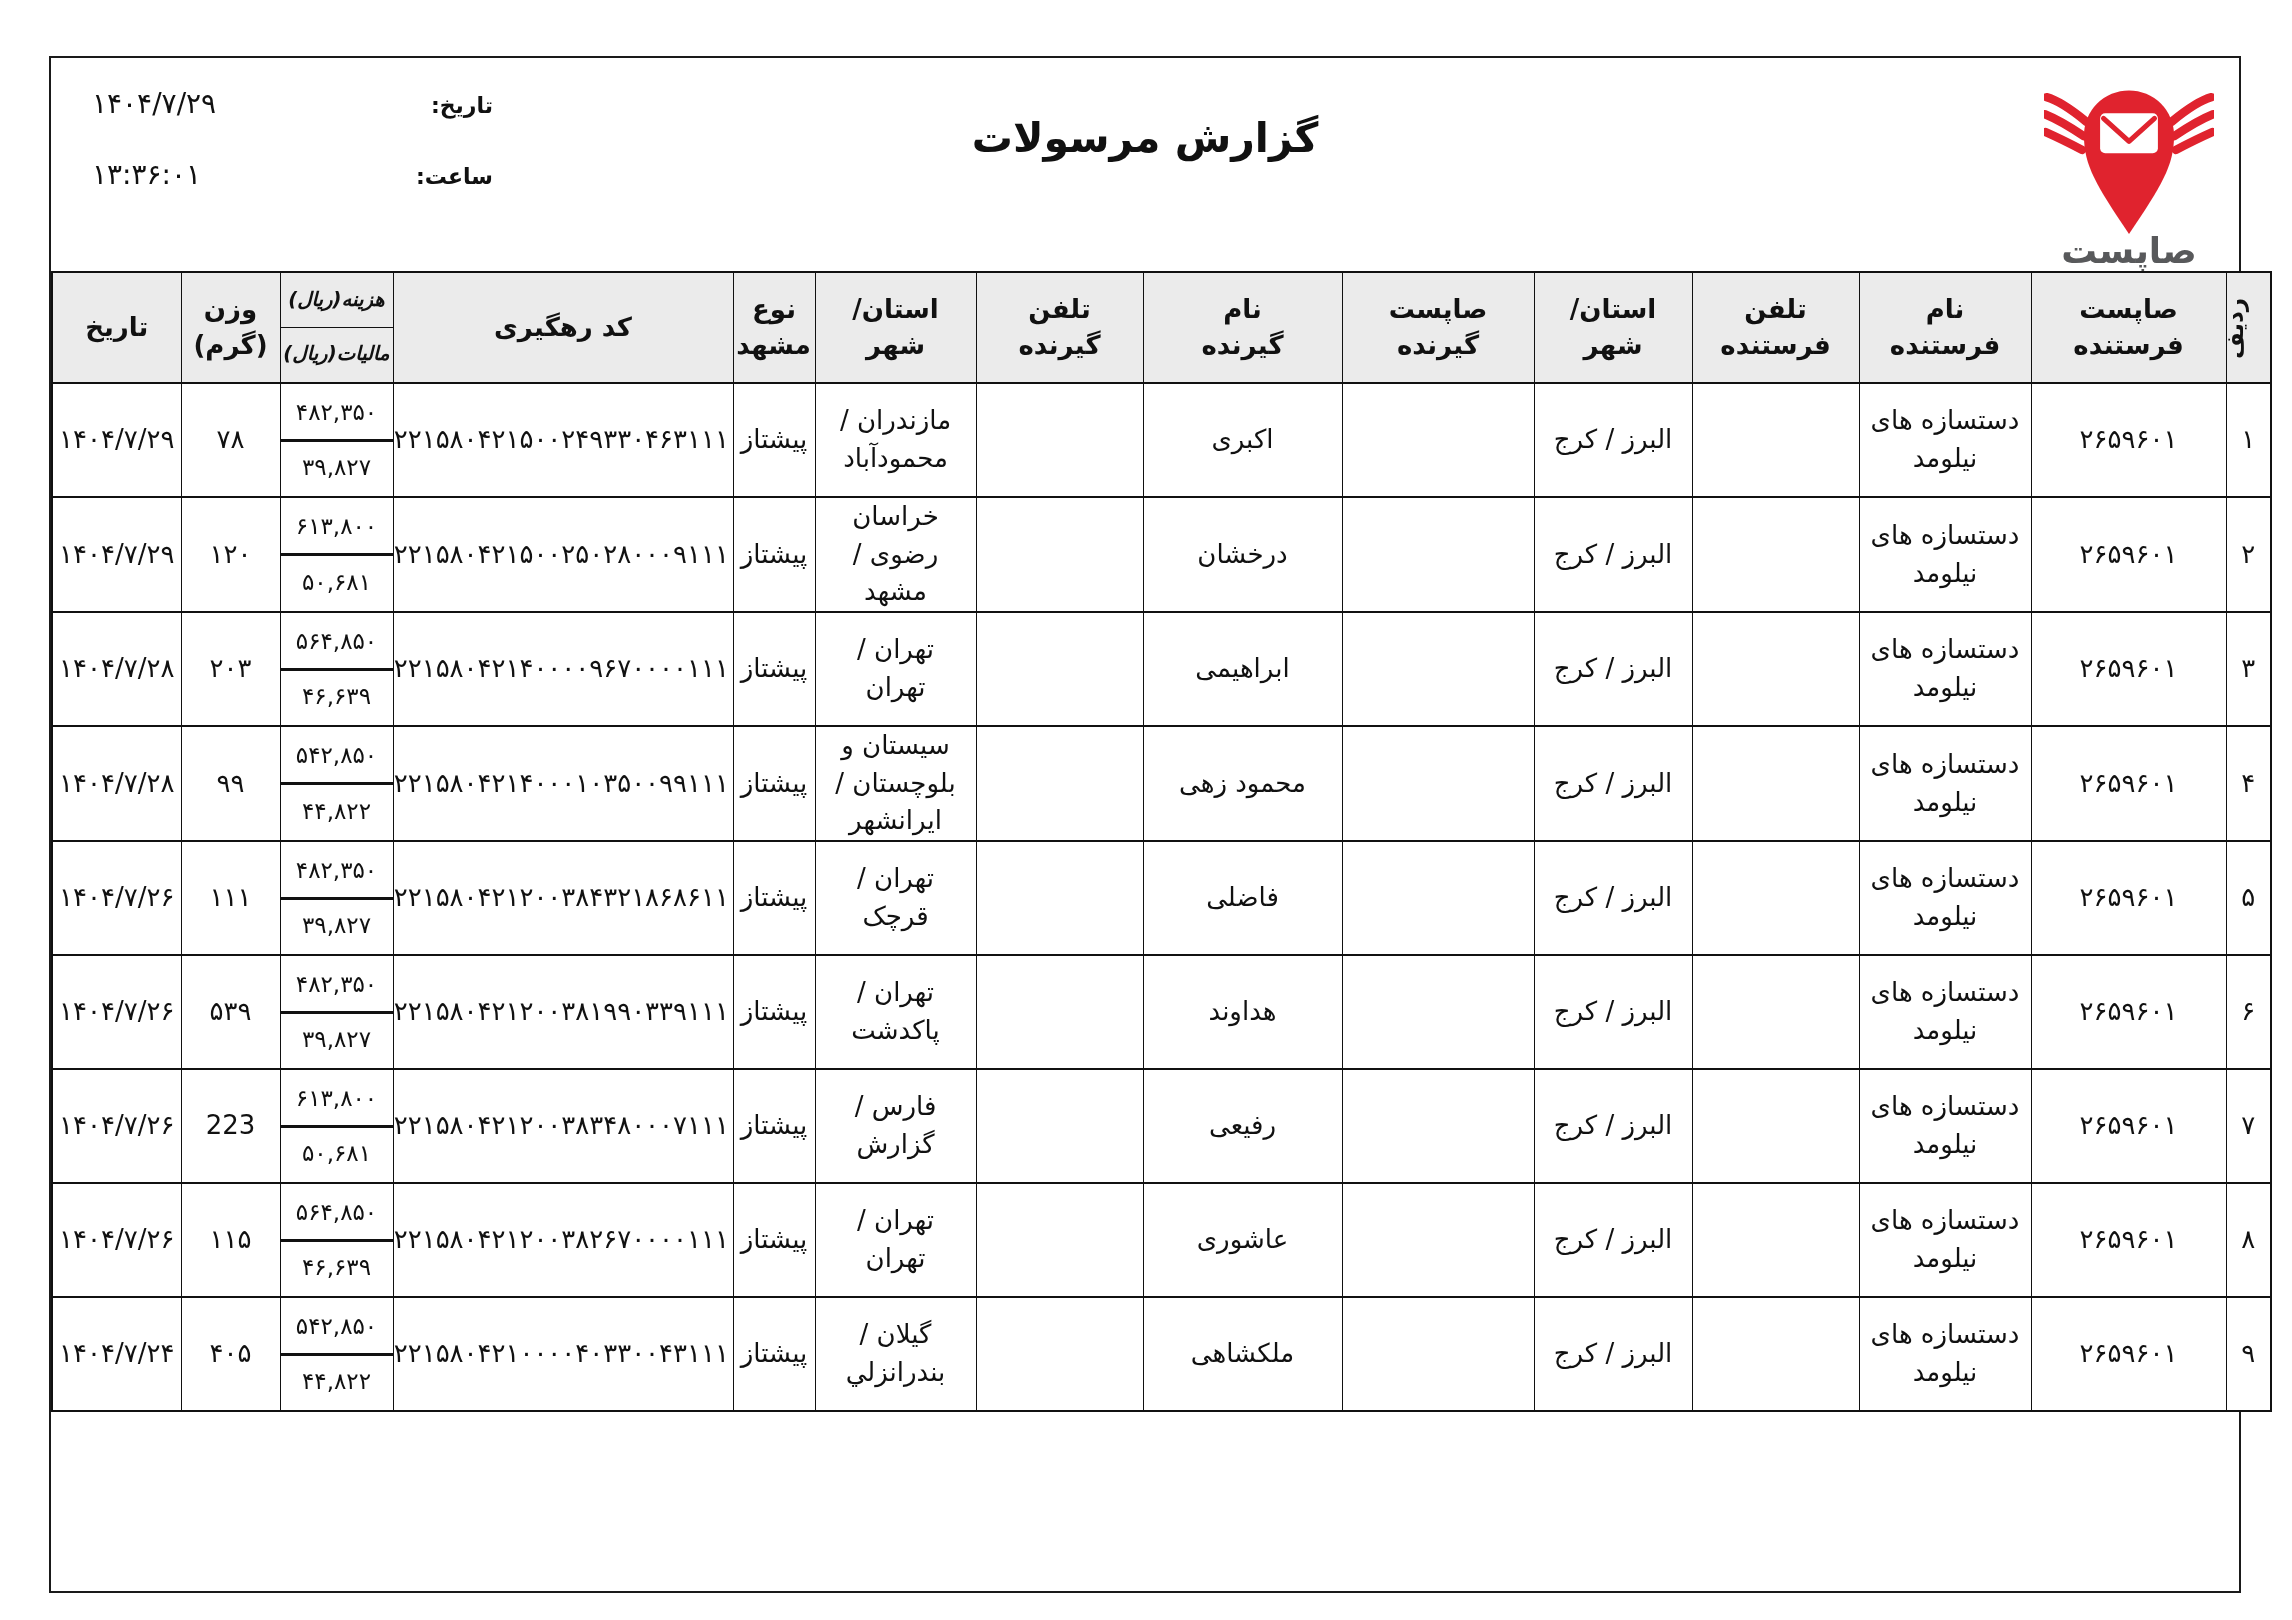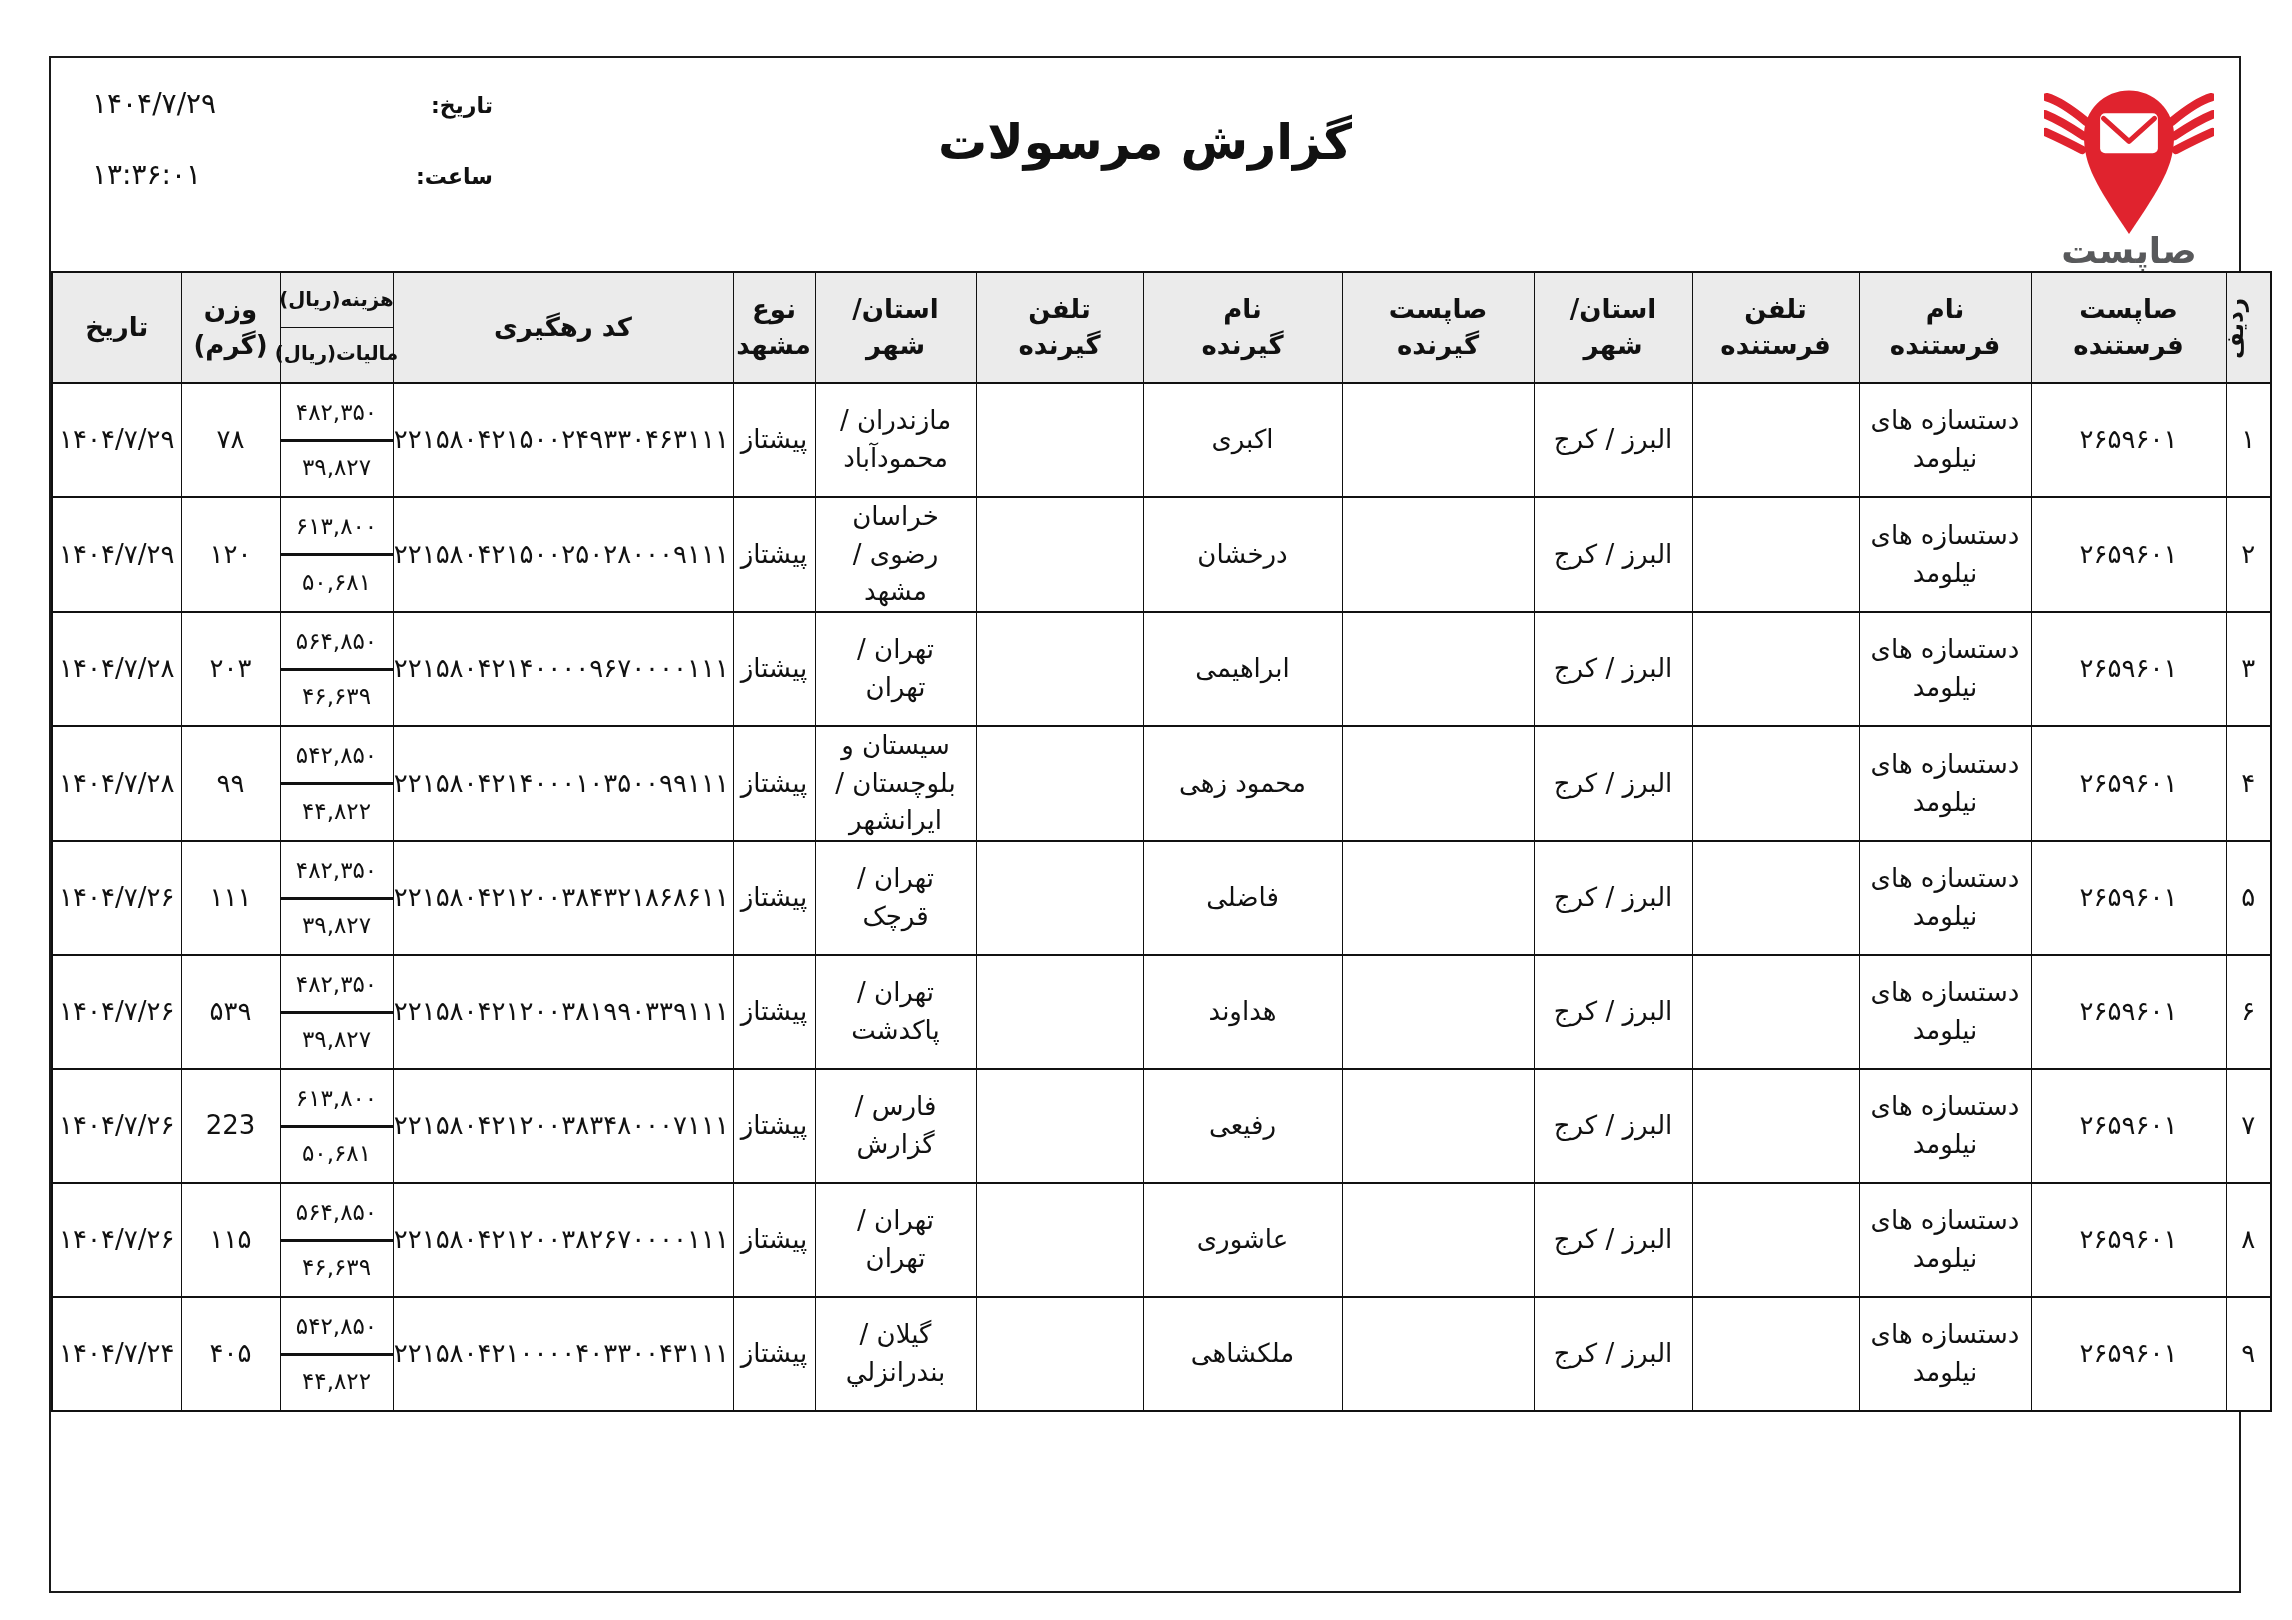--- a/index.html
+++ b/index.html
@@ -9,21 +9,21 @@
          border:2.7px solid #1a1a1a;box-sizing:border-box;background:#fff;}
 
   
   .meta{position:absolute;top:29px;left:41px;width:401px;direction:rtl;}
   .meta-row{display:flex;justify-content:space-between;align-items:baseline;margin-bottom:38px;}
   .meta-label{font-weight:bold;font-size:22px;}
   .meta-value{font-size:28px;}
 
   
   .title{position:absolute;top:56px;left:0;right:0;text-align:center;
-         font-size:49px;font-weight:bold;letter-spacing:0;}
+         font-size:41px;font-weight:bold;letter-spacing:0;}
 
   
   .logo{position:absolute;top:7.2px;right:25px;width:170px;text-align:center;}
 
   
   .report-table{position:absolute;top:213px;left:0;width:100%;
                 border-collapse:collapse;table-layout:fixed;direction:rtl;
                 border:2.7px solid #111;}
   .report-table th,.report-table td{
       border:1.8px solid #111;border-top-width:2.7px;border-bottom-width:2.7px;
@@ -34,21 +34,21 @@
   .code-cell{font-size:25px;letter-spacing:0.9px;margin-left:36px;}
   .vert{display:inline-block;transform:rotate(-90deg);font-size:23px;font-weight:bold;white-space:nowrap;}
 
   
   .split{padding:0 !important;}
   .stack{display:flex;flex-direction:column;width:100%;}
   .stack.h-data{height:108px;}
   .stack.h-head{height:106px;}
   .half{flex:1;display:flex;align-items:center;justify-content:center;font-size:23px;}
   .h-data .half:first-child{border-bottom:3.6px solid #111;}
-  .h-head .half{font-size:19.7px;font-weight:bold;}
+  .h-head .half{font-size:19.7px;font-weight:bold;font-style:italic;}
   .h-head .half:first-child{border-bottom:1.8px solid #111;}
 </style>
 </head>
 <body>
 
 <div class="page">
   <div class="frame">
 
     <div class="meta">
       <div class="meta-row">

